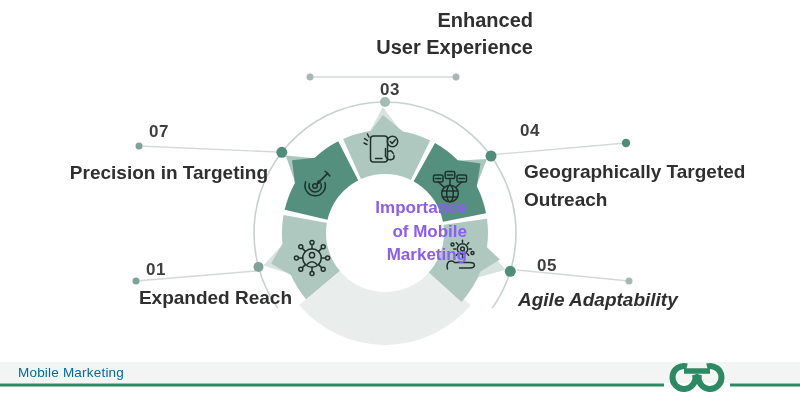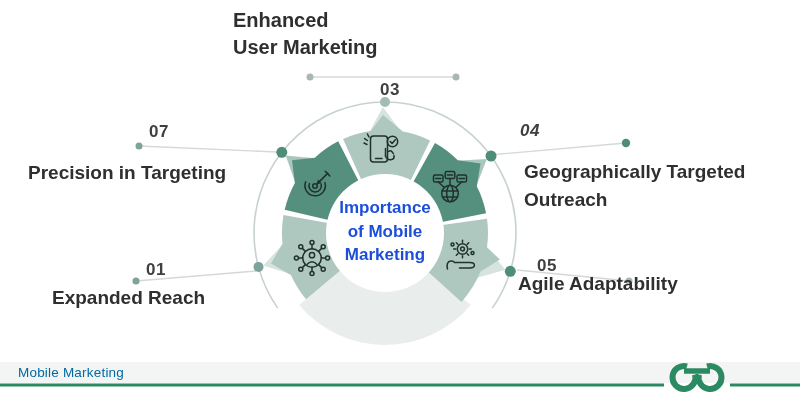--- a/index.html
+++ b/index.html
@@ -8,24 +8,24 @@
     font-family:"Liberation Sans",sans-serif;
   }
   .stage svg{position:absolute;left:0;top:0;}
   .num{
     position:absolute;width:50px;text-align:center;
     font:700 17px/20px "Liberation Sans",sans-serif;color:#404040;letter-spacing:.5px;
   }
   .lbl{
     position:absolute;font:700 19px/26px "Liberation Sans",sans-serif;color:#2f2f2f;
   }
-  .lbl.center{text-align:left;}
+  .lbl.center{text-align:right;}
   .title-center{
-    position:absolute;left:303px;top:196px;width:164px;text-align:center;
-    font:700 17px/23.5px "Liberation Sans",sans-serif;color:#1d4ed8;
+    position:absolute;left:303px;top:196px;width:164px;text-align:right;
+    font:700 17px/23.5px "Liberation Sans",sans-serif;color:#8b5cf6;
   }
   .footer-caption{
     position:absolute;left:18px;top:365px;
     font:400 13.5px/16px "Liberation Sans",sans-serif;color:#0369a1;letter-spacing:.2px;
   }
 </style>
 </head>
 <body>
 
 <div class="stage">
@@ -137,34 +137,34 @@
     <g fill="none" stroke-width="6" stroke-linecap="butt" stroke="#2b8a62">
       <path d="M687,366.4 A11.5,11.5 0 1 0 695.1,374.5"></path>
       <path d="M707,366.4 A11.5,11.5 0 1 1 698.9,374.5"></path>
       <path d="M684,371 L710,371" stroke-width="5.5"></path>
     </g>
   </svg>
 
   <div class="num" style="left:131px;top:260px;">01</div>
   <div class="num" style="left:134px;top:122px;">07</div>
   <div class="num" style="left:365px;top:80px;">03</div>
-  <div class="num" style="left:505px;top:121px;font-style:italic;">04</div>
+  <div class="num" style="left:505px;top:121px;">04</div>
   <div class="num" style="left:522px;top:256px;">05</div>
 
   <div class="lbl center" style="left:28px;top:160px;width:240px;">Precision in Targeting</div>
   <div class="lbl center" style="left:52px;top:285px;width:240px;">Expanded Reach</div>
   <div class="lbl center" style="left:233px;top:7px;width:300px;font-size:20px;line-height:27px;">
     <div>Enhanced</div>
-    <div>User Marketing</div>
+    <div>User Experience</div>
   </div>
   <div class="lbl" style="left:524px;top:158px;width:260px;line-height:28px;">
     <div>Geographically Targeted</div>
     <div>Outreach</div>
   </div>
-  <div class="lbl" style="left:518px;top:271px;width:240px;">Agile Adaptability</div>
+  <div class="lbl" style="left:518px;top:287px;width:240px;font-style:italic;">Agile Adaptability</div>
 
   <div class="title-center">
     <div>Importance</div>
     <div>of Mobile</div>
     <div>Marketing</div>
   </div>
 
   <div class="footer-caption">Mobile Marketing</div>
 
 </div>

